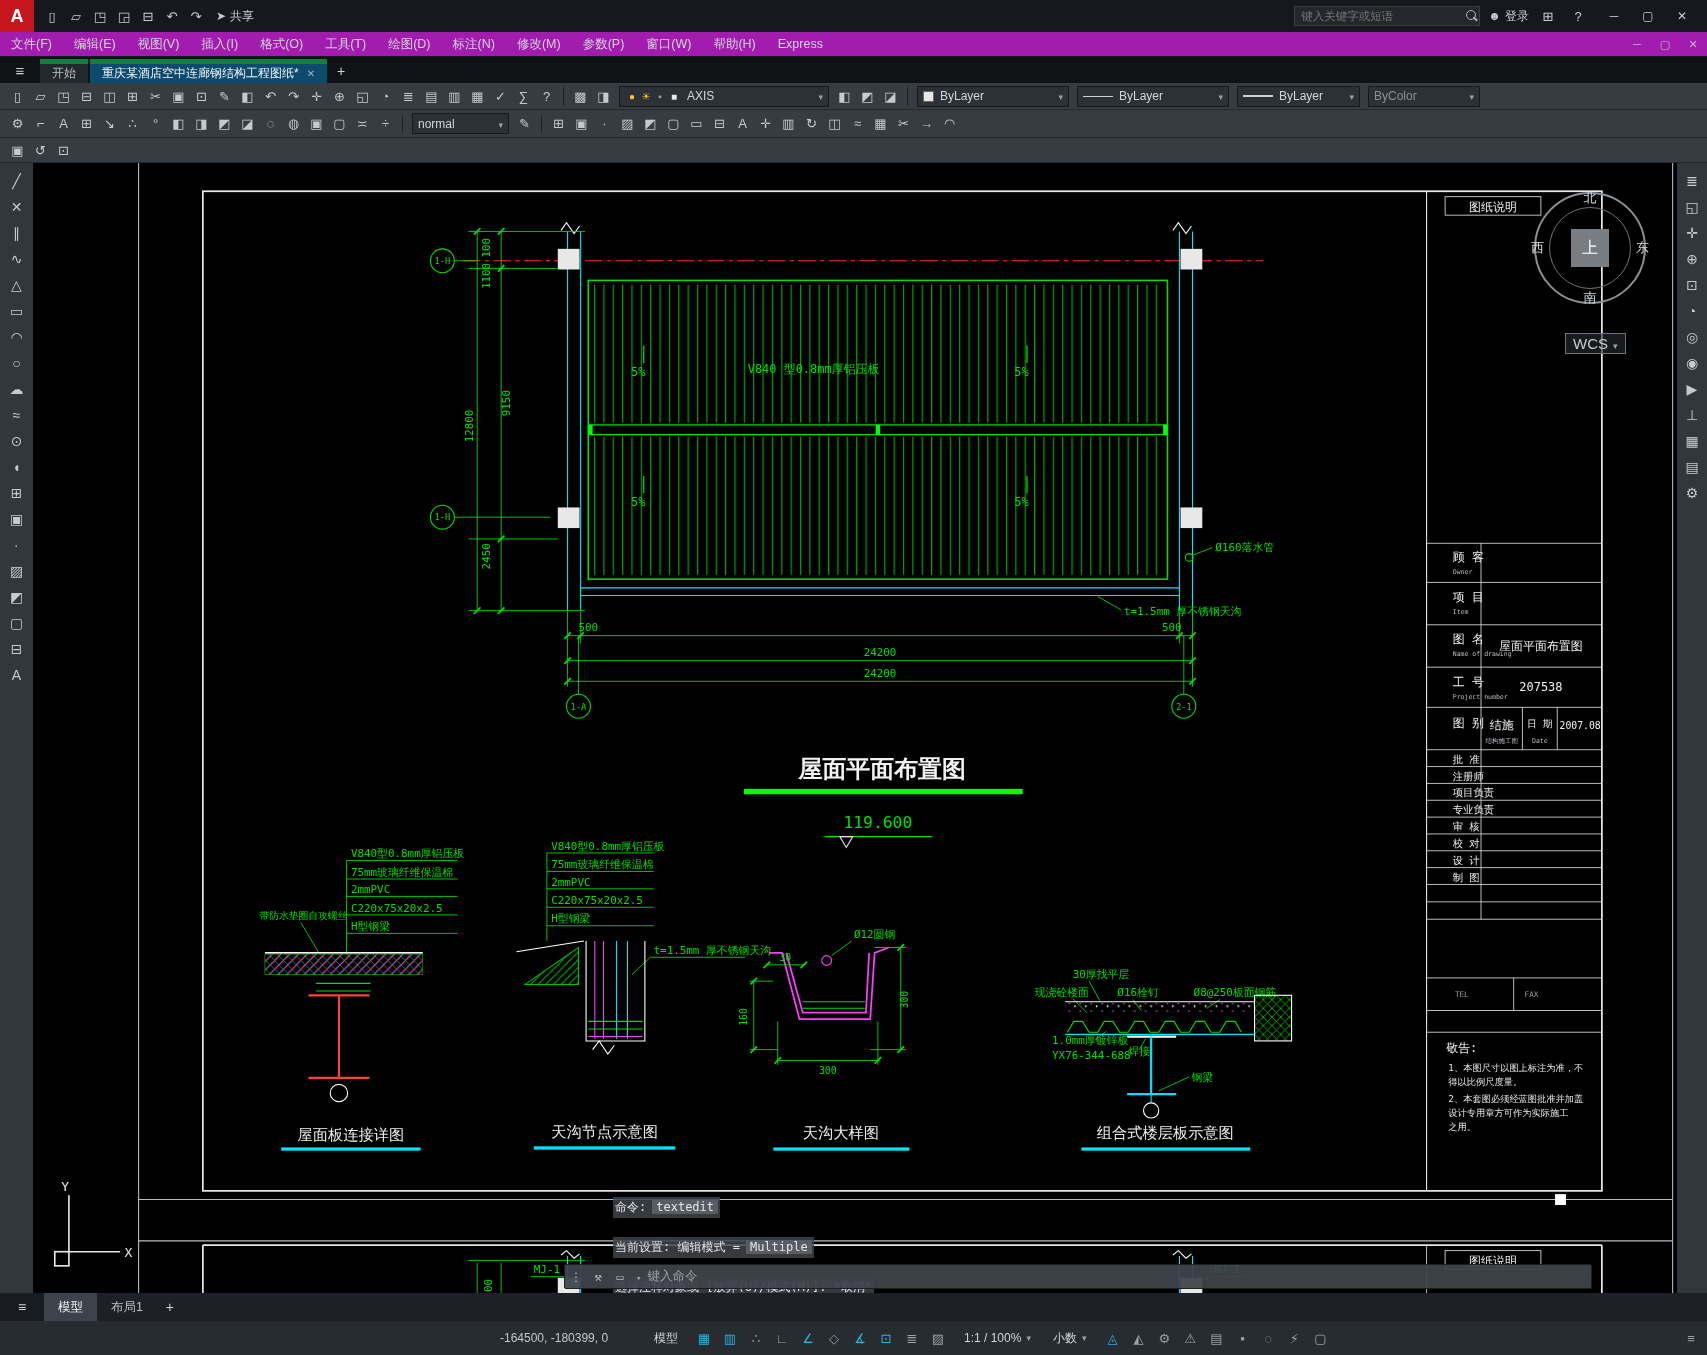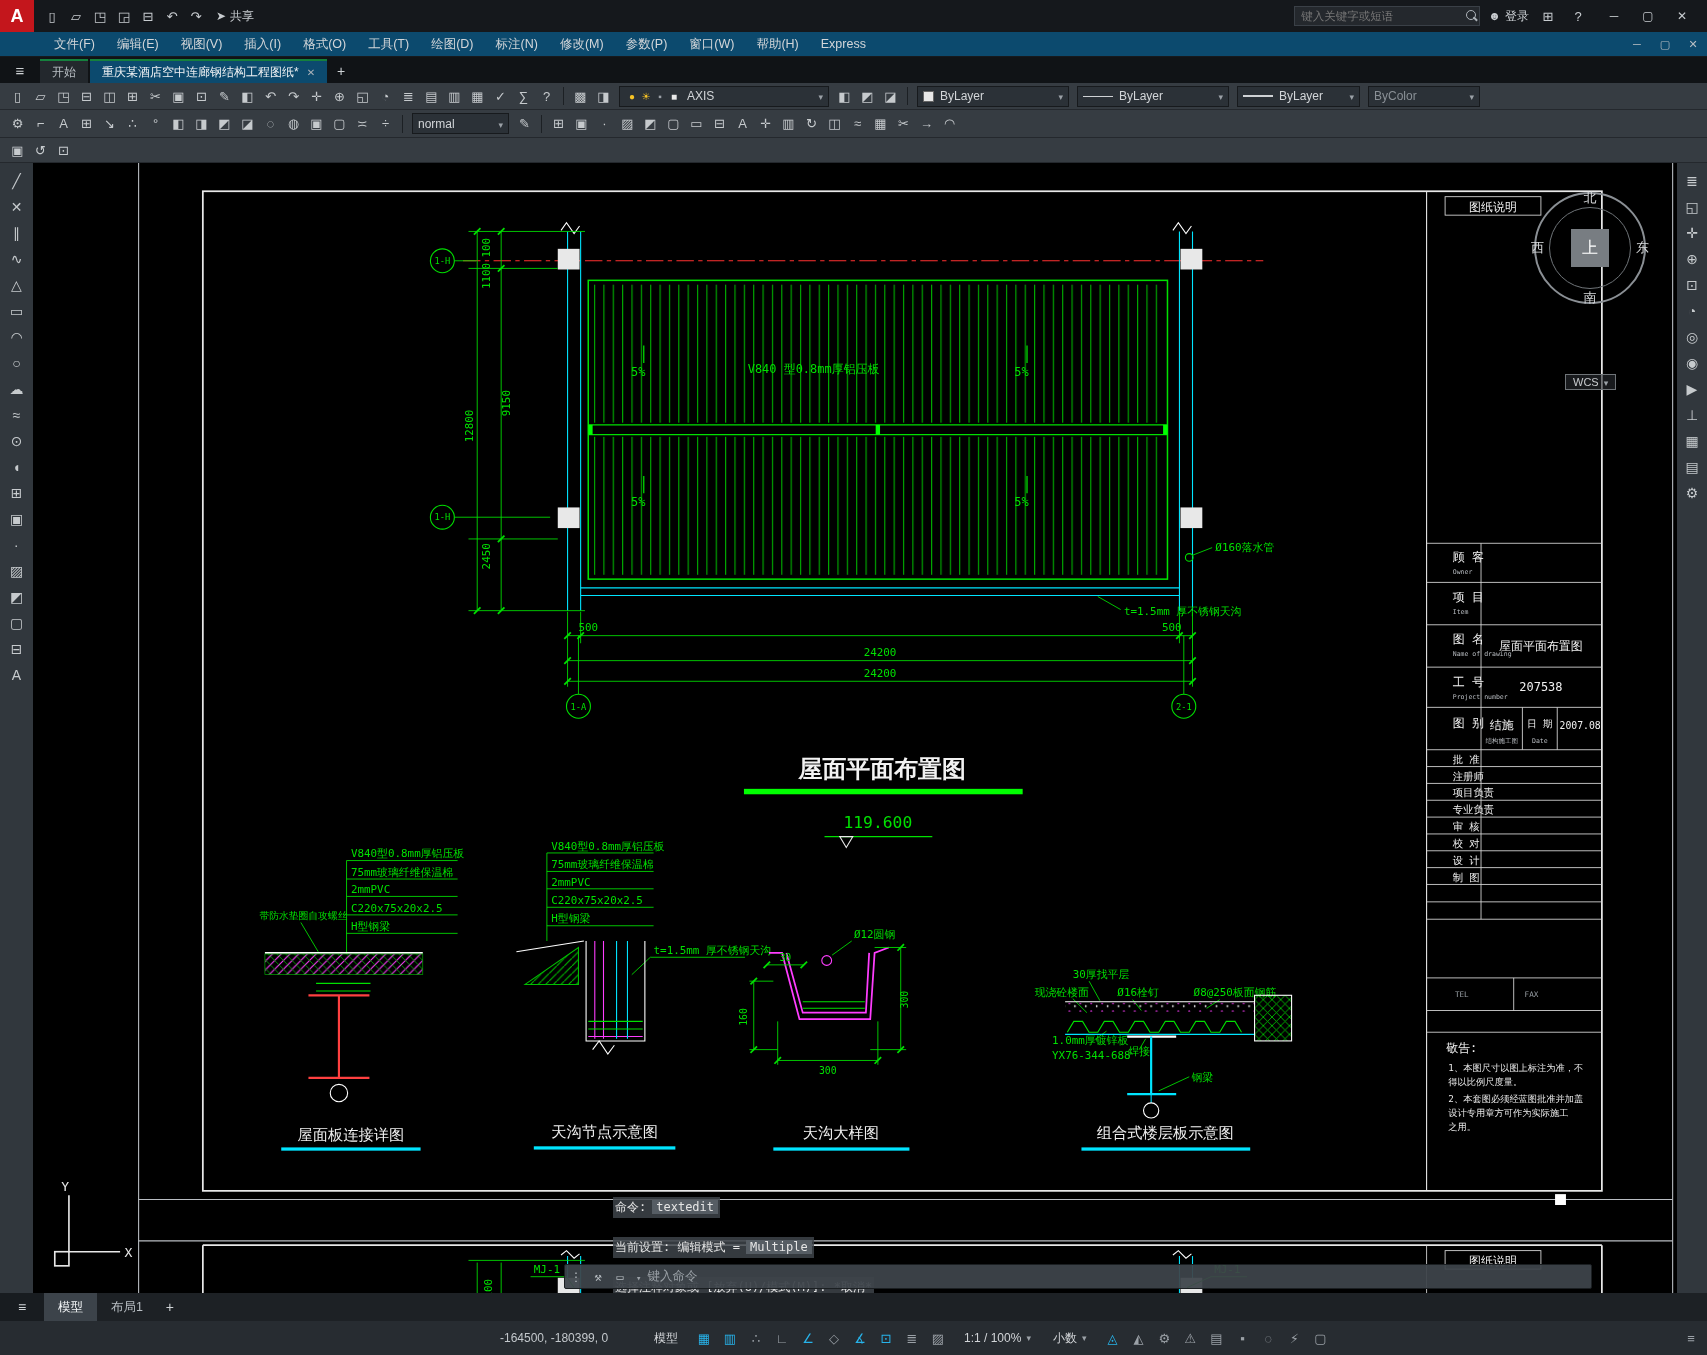--- a/index.html
+++ b/index.html
@@ -24,30 +24,30 @@
   .search-glass::before { content:""; position:absolute; left:3px; top:2px; width:8px; height:8px;
     border:1.5px solid #aeb4ba; border-radius:50%; }
   .search-glass::after { content:""; position:absolute; left:10px; top:10px; width:5px; height:1.5px;
     background:#aeb4ba; transform:rotate(45deg); }
   .login { display:flex; align-items:center; gap:4px; font-size:12px; color:#c8ccd0; }
   .tb-right .icon { width:22px; height:22px; display:inline-flex; align-items:center; justify-content:center; color:#c8ccd0; font-size:13px; }
   .win-group .icon { width:34px; height:32px; font-size:12px; }
   .win-group { display:flex; }
 
   
-  .menubar { height:25px; background:#0c4a6e; display:flex; align-items:center; font-size:12.5px; flex:0 0 25px; border-bottom:1px solid #16191d;padding-left:43px; }
+  .menubar { height:25px; background:#a21caf; display:flex; align-items:center; font-size:12.5px; flex:0 0 25px; border-bottom:1px solid #16191d; }
   .menubar .menu-item { padding:0 11px; height:25px; display:inline-flex; align-items:center; color:#d3d6d9; }
   .mdi-group { margin-left:auto; display:flex; }
   .mdi-group .icon { width:28px; height:24px; display:inline-flex; align-items:center; justify-content:center; font-size:11px; color:#b9bfc4; }
 
   
   .filetabs { height:26px; background:#101316; display:flex; align-items:flex-end; flex:0 0 26px; }
   .ft-menu { width:40px; height:26px; display:flex; align-items:center; justify-content:center; color:#cfd3d6; font-size:15px; }
   .ftab { height:24px; padding:0 12px; display:flex; align-items:center; gap:8px; font-size:12px;
-    background:#23282d; color:#b9bfc4; margin-right:2px; border-top:2px solid #15803d; }
+    background:#23282d; color:#b9bfc4; margin-right:2px; border-top:5px solid #15803d; }
   .ftab.active { background:#0c4a6e; color:#f0f2f4; }
   .ftab .close { font-size:10px; color:#aeb4ba; }
   .ft-add { width:24px; height:24px; display:flex; align-items:center; justify-content:center; color:#cfd3d6; font-size:14px; }
 
   
   .toolbar { background:#363c42; display:flex; align-items:center; padding:0 6px; border-bottom:1px solid #24282d; white-space:nowrap; overflow:hidden; }
   .toolbar.row1 { height:27px; flex:0 0 27px; }
   .toolbar.row2 { height:28px; flex:0 0 28px; }
   .toolbar.row3 { height:25px; flex:0 0 25px; }
   .tb-group { display:inline-flex; align-items:center; }
@@ -80,21 +80,21 @@
   .vc-ring.outer { width:112px; height:112px; }
   .vc-ring.inner { width:82px; height:82px; border-width:1px; border-color:#6f7478; }
   .vc-face { position:absolute; left:50%; top:50%; transform:translate(-50%,-50%); width:38px; height:38px;
     background:#787d82; color:#fff; display:flex; align-items:center; justify-content:center; font-size:16px; }
   .vc-label { position:absolute; font-size:13px; color:#d8dadc; }
   .vc-n { top:-2px; left:50%; transform:translateX(-50%); }
   .vc-s { bottom:-2px; left:50%; transform:translateX(-50%); }
   .vc-w { left:-2px; top:50%; transform:translateY(-50%); }
   .vc-e { right:-2px; top:50%; transform:translateY(-50%); }
   .wcs-box { position:absolute; left:1532px; top:170px; border:1px solid #6f7478; background:rgba(40,44,48,.6);
-    color:#c8cbce; font-size:11px; padding:1px 7px; display:flex; align-items:center;margin-top:41px; }
+    color:#c8cbce; font-size:15px; padding:1px 7px; display:flex; align-items:center; }
 
   
   .cmd-history { position:absolute; left:580px; top:1034px; font-family:"DejaVu Sans Mono",monospace; font-size:12px; }
   .cmd-line { background:rgba(62,68,74,.85); color:#e5e5e5; padding:2px 2px; margin-bottom:19px; width:fit-content; }
   .cmd-val { background:#565d64; padding:0 4px; margin-left:6px; }
   .cmd-bar { position:absolute; left:531px; top:1101px; width:1028px; height:25px; background:rgba(62,68,74,.94);
     border:1px solid #1b1f22; border-radius:2px; display:flex; align-items:center; font-size:12.5px;
     font-family:"DejaVu Sans Mono",monospace; }
   .cmd-bar .icon { width:22px; height:22px; display:inline-flex; align-items:center; justify-content:center; color:#b9bfc4; font-size:12px; }
   .cmd-placeholder { color:#9aa0a6; margin-left:6px; }

